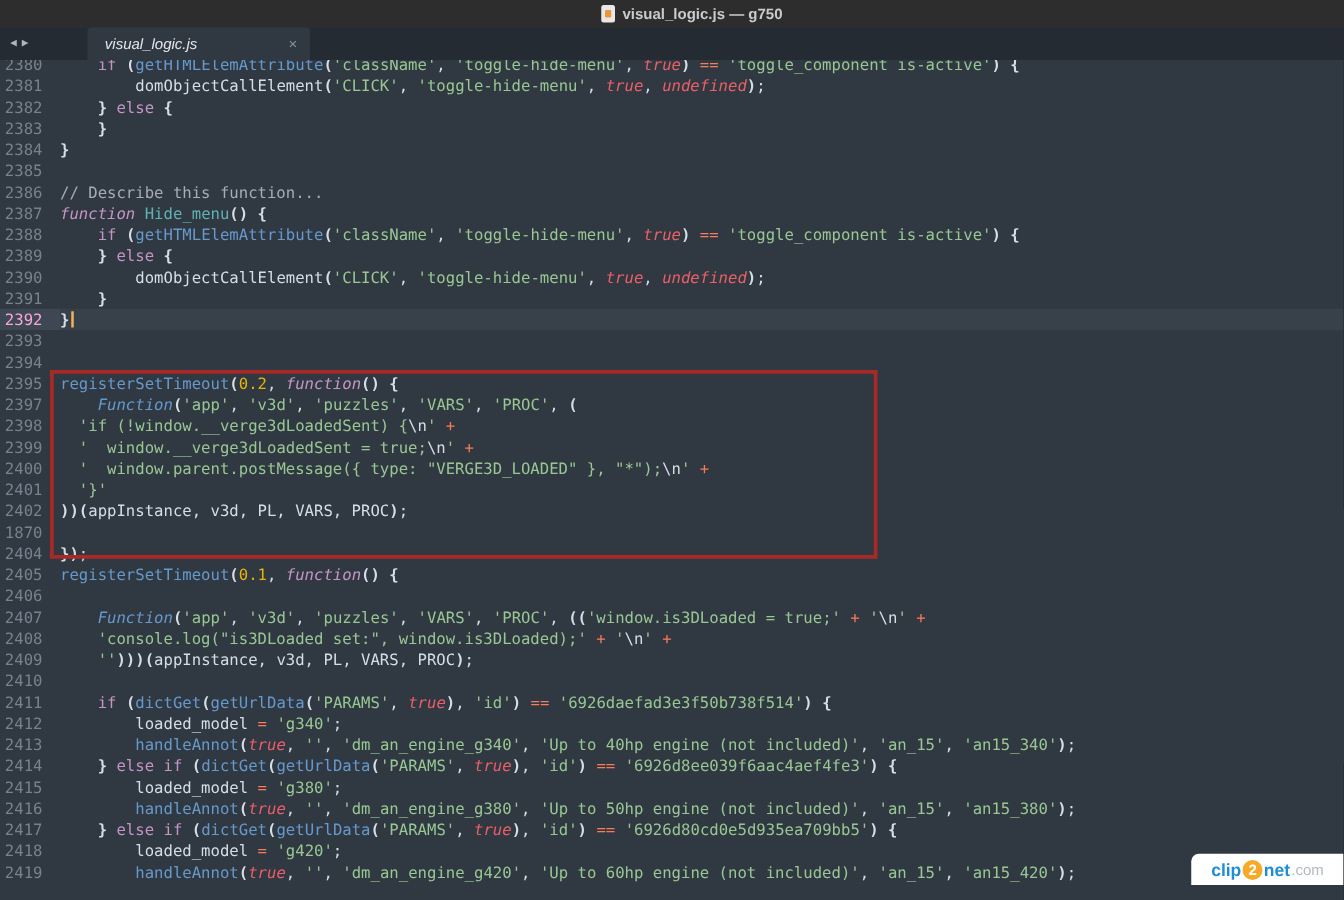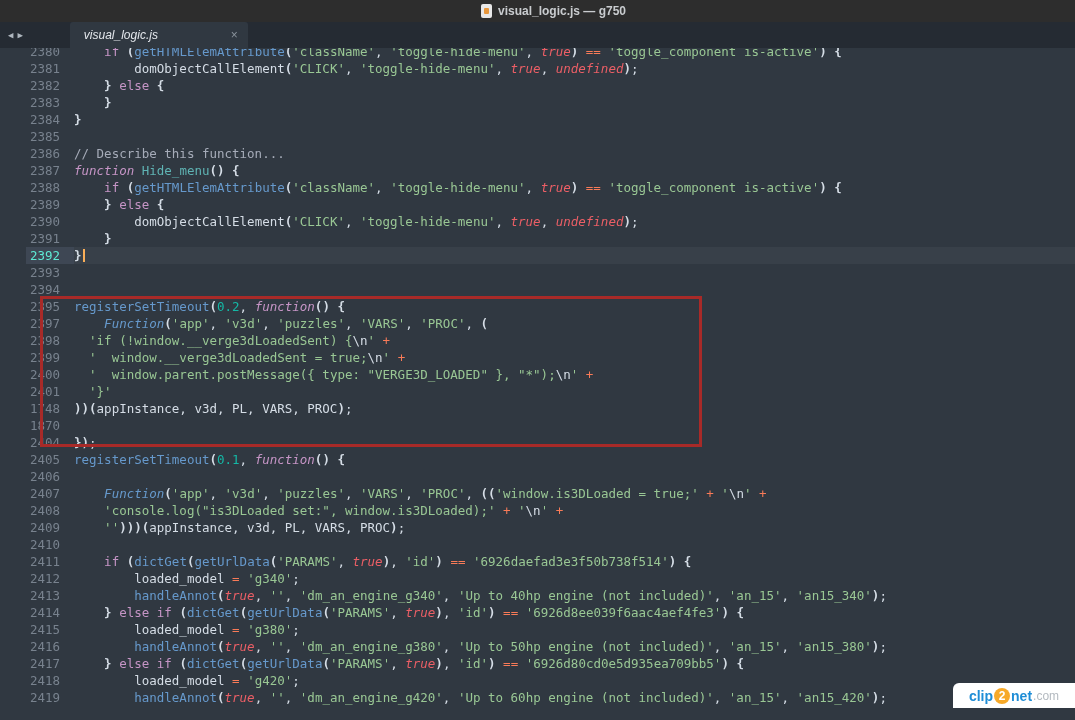--- a/index.html
+++ b/index.html
@@ -18,31 +18,31 @@
   .navarrows{display:flex;align-items:center;gap:4px;padding:0 8px;color:#aeb6be;font-size:9px;}
   .navarrows span{cursor:default;}
   .tab{width:154px;background:#303841;display:flex;align-items:center;justify-content:space-between;
        padding:0 10px 0 14px;font-family:"Liberation Sans",sans-serif;font-size:12px;font-style:italic;
        color:#e3e7ec;border-radius:3px 3px 0 0;margin-left:39px;}
   .tab .close{font-style:normal;color:#8a939c;font-size:12px;}
 
   
   .editor{position:absolute;top:48px;left:0;width:100%;height:672px;background:#303841;overflow:hidden;}
   .code-area{position:absolute;top:-5px;left:0;right:0;}
-  .line{display:flex;height:17px;line-height:17px;font-size:12.5px;white-space:pre;margin-left:26px;}
+  .line{display:flex;height:17px;line-height:17px;font-size:12.5px;white-space:pre;}
   .gut{width:34px;flex:0 0 34px;text-align:right;color:#78828e;padding-right:14px;}
   .codetext{flex:1;}
   .line.current{background:rgba(255,255,255,0.045);}
-  .line.current .gut{background:#3e4754;color:#5eead4;}
+  .line.current .gut{background:#3e4754;color:#f9a8d4;}
   .caret{display:inline-block;width:2px;height:13px;background:#f9ae58;margin-left:1px;vertical-align:-2px;}
 
   .tk-w{color:#d5dde6}.tk-b{color:#d5dde6;font-weight:bold}
   .tk-k{color:#c695c6}.tk-ki{color:#c695c6;font-style:italic}
   .tk-fn{color:#6699cc}.tk-fd{color:#5fb4b4}.tk-bi{color:#6699cc;font-style:italic}
-  .tk-s{color:#99c794}.tk-n{color:#14b8a6}.tk-c{color:#ec5f66;font-style:italic}
+  .tk-s{color:#99c794}.tk-n{color:#eab308}.tk-c{color:#ec5f66;font-style:italic}
   .tk-o{color:#f97b58}.tk-cm{color:#a6acb9}.tk-e{color:#d5dde6}
 
   
   .redbox{position:absolute;left:40px;top:248px;width:656px;height:145px;
           border:3px solid #a82a28;pointer-events:none;}
 
   
   .watermark{position:absolute;right:0;bottom:12px;width:122px;height:25px;background:#ffffff;
              border-radius:6px 0 0 0;display:flex;align-items:center;justify-content:center;
              font-family:"Liberation Sans",sans-serif;font-weight:bold;font-size:14px;}
@@ -88,21 +88,21 @@
         <div class="line"><span class="gut">2391</span><span class="codetext"><span class="tk-w">    </span><span class="tk-b">}</span></span></div>
         <div class="line current"><span class="gut">2392</span><span class="codetext"><span class="tk-b">}</span><span class="caret"></span></span></div>
         <div class="line"><span class="gut">2393</span><span class="codetext"></span></div>
         <div class="line"><span class="gut">2394</span><span class="codetext"></span></div>
         <div class="line"><span class="gut">2395</span><span class="codetext"><span class="tk-fn">registerSetTimeout</span><span class="tk-b">(</span><span class="tk-n">0.2</span><span class="tk-w">, </span><span class="tk-ki">function</span><span class="tk-b">()</span><span class="tk-w"> </span><span class="tk-b">{</span></span></div>
         <div class="line"><span class="gut">2397</span><span class="codetext"><span class="tk-w">    </span><span class="tk-bi">Function</span><span class="tk-b">(</span><span class="tk-s">'app'</span><span class="tk-w">, </span><span class="tk-s">'v3d'</span><span class="tk-w">, </span><span class="tk-s">'puzzles'</span><span class="tk-w">, </span><span class="tk-s">'VARS'</span><span class="tk-w">, </span><span class="tk-s">'PROC'</span><span class="tk-w">, </span><span class="tk-b">(</span></span></div>
         <div class="line"><span class="gut">2398</span><span class="codetext"><span class="tk-w">  </span><span class="tk-s">'if (!window.__verge3dLoadedSent) {</span><span class="tk-e">\n</span><span class="tk-s">'</span><span class="tk-w"> </span><span class="tk-o">+</span></span></div>
         <div class="line"><span class="gut">2399</span><span class="codetext"><span class="tk-w">  </span><span class="tk-s">'  window.__verge3dLoadedSent = true;</span><span class="tk-e">\n</span><span class="tk-s">'</span><span class="tk-w"> </span><span class="tk-o">+</span></span></div>
         <div class="line"><span class="gut">2400</span><span class="codetext"><span class="tk-w">  </span><span class="tk-s">'  window.parent.postMessage({ type: "VERGE3D_LOADED" }, "*");</span><span class="tk-e">\n</span><span class="tk-s">'</span><span class="tk-w"> </span><span class="tk-o">+</span></span></div>
         <div class="line"><span class="gut">2401</span><span class="codetext"><span class="tk-w">  </span><span class="tk-s">'}'</span></span></div>
-        <div class="line"><span class="gut">1748</span><span class="codetext"><span class="tk-b">))(</span><span class="tk-w">appInstance, v3d, PL, VARS, PROC</span><span class="tk-b">)</span><span class="tk-w">;</span></span></div>
+        <div class="line"><span class="gut">2402</span><span class="codetext"><span class="tk-b">))(</span><span class="tk-w">appInstance, v3d, PL, VARS, PROC</span><span class="tk-b">)</span><span class="tk-w">;</span></span></div>
         <div class="line"><span class="gut">1870</span><span class="codetext"></span></div>
         <div class="line"><span class="gut">2404</span><span class="codetext"><span class="tk-b">})</span><span class="tk-w">;</span></span></div>
         <div class="line"><span class="gut">2405</span><span class="codetext"><span class="tk-fn">registerSetTimeout</span><span class="tk-b">(</span><span class="tk-n">0.1</span><span class="tk-w">, </span><span class="tk-ki">function</span><span class="tk-b">()</span><span class="tk-w"> </span><span class="tk-b">{</span></span></div>
         <div class="line"><span class="gut">2406</span><span class="codetext"></span></div>
         <div class="line"><span class="gut">2407</span><span class="codetext"><span class="tk-w">    </span><span class="tk-bi">Function</span><span class="tk-b">(</span><span class="tk-s">'app'</span><span class="tk-w">, </span><span class="tk-s">'v3d'</span><span class="tk-w">, </span><span class="tk-s">'puzzles'</span><span class="tk-w">, </span><span class="tk-s">'VARS'</span><span class="tk-w">, </span><span class="tk-s">'PROC'</span><span class="tk-w">, </span><span class="tk-b">((</span><span class="tk-s">'window.is3DLoaded = true;'</span><span class="tk-w"> </span><span class="tk-o">+</span><span class="tk-w"> </span><span class="tk-s">'</span><span class="tk-e">\n</span><span class="tk-s">'</span><span class="tk-w"> </span><span class="tk-o">+</span></span></div>
         <div class="line"><span class="gut">2408</span><span class="codetext"><span class="tk-w">    </span><span class="tk-s">'console.log("is3DLoaded set:", window.is3DLoaded);'</span><span class="tk-w"> </span><span class="tk-o">+</span><span class="tk-w"> </span><span class="tk-s">'</span><span class="tk-e">\n</span><span class="tk-s">'</span><span class="tk-w"> </span><span class="tk-o">+</span></span></div>
         <div class="line"><span class="gut">2409</span><span class="codetext"><span class="tk-w">    </span><span class="tk-s">''</span><span class="tk-b">)))(</span><span class="tk-w">appInstance, v3d, PL, VARS, PROC</span><span class="tk-b">)</span><span class="tk-w">;</span></span></div>
         <div class="line"><span class="gut">2410</span><span class="codetext"></span></div>
         <div class="line"><span class="gut">2411</span><span class="codetext"><span class="tk-w">    </span><span class="tk-k">if</span><span class="tk-w"> </span><span class="tk-b">(</span><span class="tk-fn">dictGet</span><span class="tk-b">(</span><span class="tk-fn">getUrlData</span><span class="tk-b">(</span><span class="tk-s">'PARAMS'</span><span class="tk-w">, </span><span class="tk-c">true</span><span class="tk-b">)</span><span class="tk-w">, </span><span class="tk-s">'id'</span><span class="tk-b">)</span><span class="tk-w"> </span><span class="tk-o">==</span><span class="tk-w"> </span><span class="tk-s">'6926daefad3e3f50b738f514'</span><span class="tk-b">)</span><span class="tk-w"> </span><span class="tk-b">{</span></span></div>
         <div class="line"><span class="gut">2412</span><span class="codetext"><span class="tk-w">        </span><span class="tk-w">loaded_model</span><span class="tk-w"> </span><span class="tk-o">=</span><span class="tk-w"> </span><span class="tk-s">'g340'</span><span class="tk-w">;</span></span></div>

